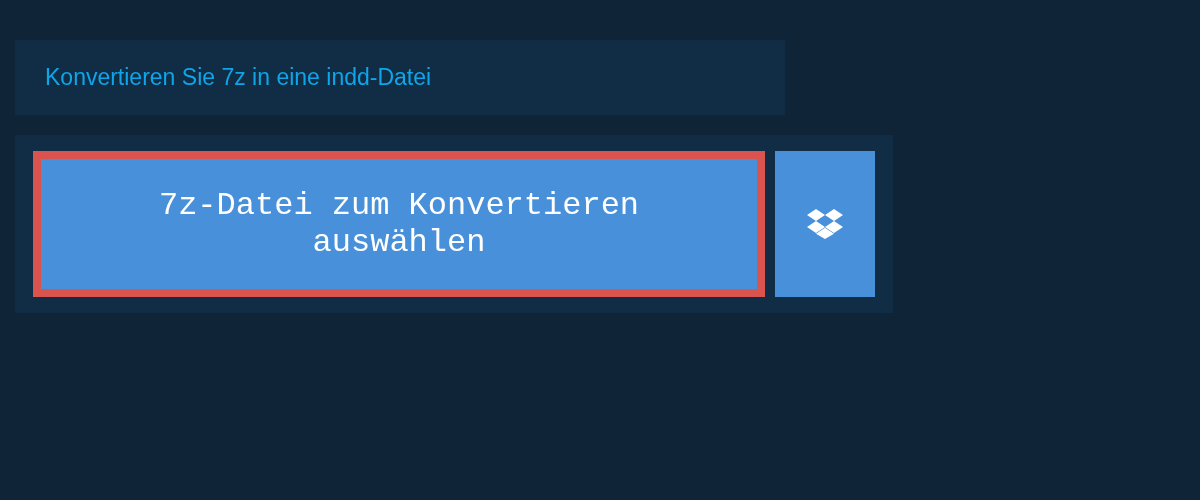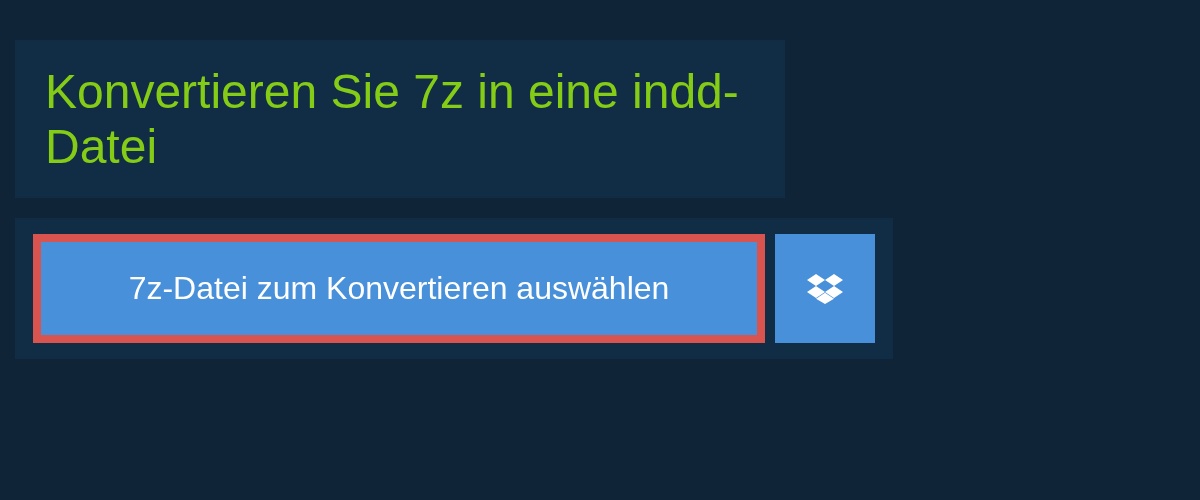--- a/index.html
+++ b/index.html
@@ -15,33 +15,34 @@
       overflow: hidden;
     }
     .header-bar {
       background-color: #112d45;
       padding: 24px 30px;
       width: 770px;
       margin-top: 40px;
       margin-left: 15px;
     }
     .header-title {
-      color: #84cc16;
-      font-size: 48px;
+      color: #0ea5e9;
+      font-size: 23px;
       font-weight: 400;
     }
     .button-container {
       background-color: #112d45;
       margin-top: 20px;
       margin-left: 15px;
       padding: 16px 18px;
       width: 878px;
       display: flex;
       gap: 10px;
       align-items: stretch;
+      font-family: Liberation Mono, monospace;
     }
     .select-file-button {
       background-color: #4890d9;
       color: #ffffff;
       border: 8px solid #d9534f;
       font-size: 32px;
       font-weight: 400;
       padding: 28px 40px;
       flex: 1;
       text-align: center;

